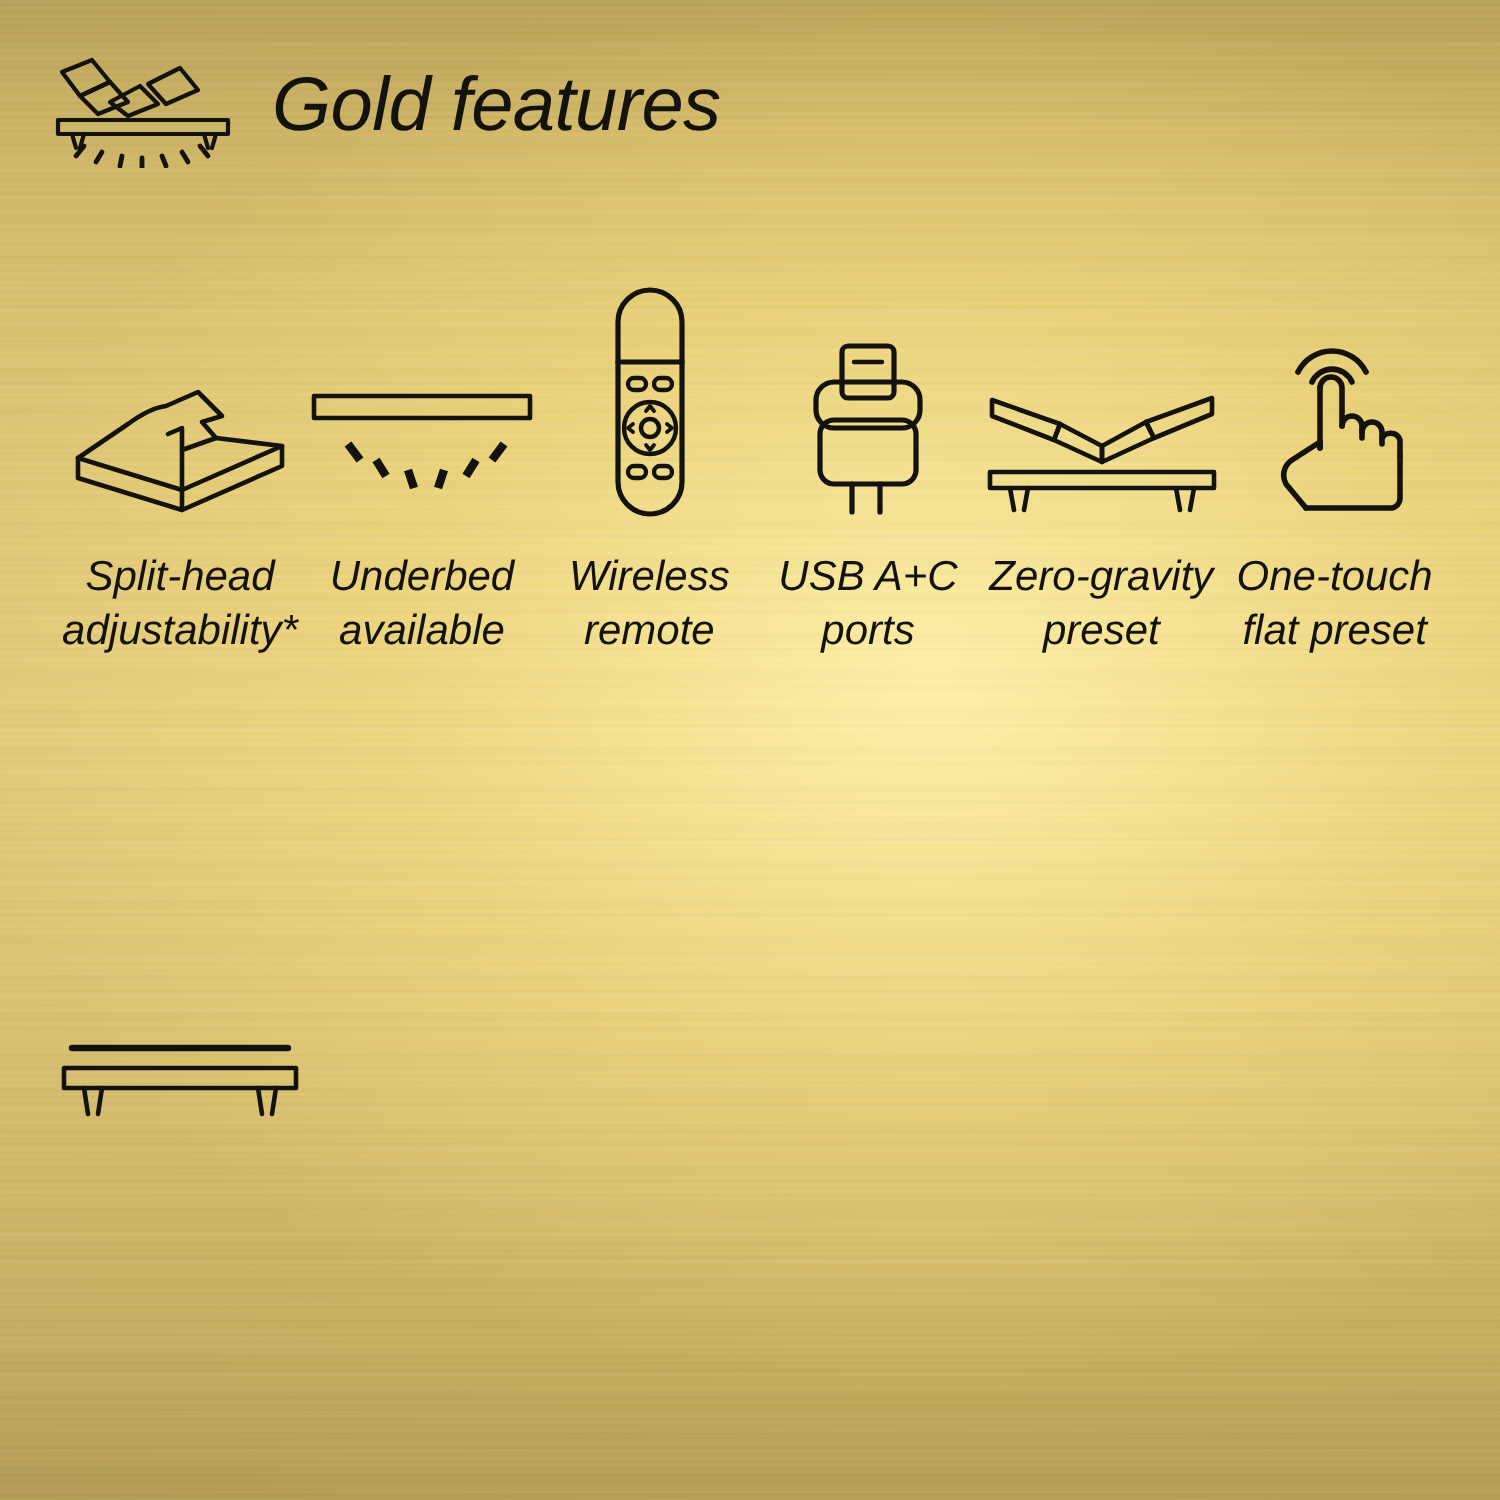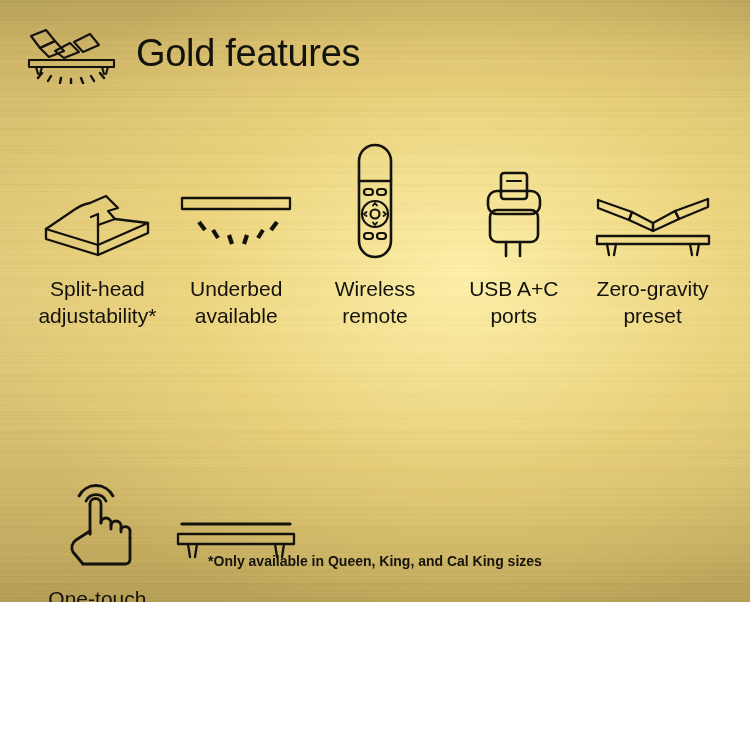--- a/index.html
+++ b/index.html
@@ -9,25 +9,26 @@
   body {
     width: 750px;
     height: 750px;
     overflow: hidden;
     font-family: "Liberation Sans", sans-serif;
   }
 
   #poster {
     position: relative;
     width: 750px;
-    height: 602px;
+    height: 750px;
     overflow: hidden;
     background:
       radial-gradient(ellipse 720px 520px at 62% 46%, rgba(255,242,170,0.95) 0%, rgba(246,220,126,0.55) 38%, rgba(214,183,86,0.12) 68%, rgba(190,162,74,0) 100%),
       linear-gradient(180deg, #b6a159 0%, #cdb468 9%, #d9c273 20%, #e0ca7b 34%, #e3cd80 50%, #dcc477 66%, #cfb76c 80%, #c0a95f 92%, #b29b54 100%);
+    font-style: italic;
   }
 
   
   #poster::before {
     content: "";
     position: absolute;
     inset: 0;
     pointer-events: none;
     background-image: repeating-linear-gradient(
       180deg,
@@ -80,21 +81,21 @@
   }
 
   
   #features {
     position: absolute;
     top: 140px;
     left: 28px;
     width: 694px;
     z-index: 4;
     display: grid;
-    grid-template-columns: repeat(5, 1fr);
+    grid-template-columns: repeat(6, 1fr);
     row-gap: 120px;
   }
   .feature {
     display: flex;
     flex-direction: column;
     align-items: center;
   }
   .feature-icon {
     height: 120px;
     display: flex;
@@ -293,15 +294,14 @@
           <path d="M4 20 H120 V30 H4 Z"></path>
 
           <path d="M14 30 L16 43 M23 30 L21 43"></path>
           <path d="M101 30 L103 43 M110 30 L108 43"></path>
         </svg>
       </div>
     </div>
 
   </div>
 
-  <div id="footnote">*Only available in Queen, King, and Cal King sizes</div>
 
 </div>
 
 </body></html>

